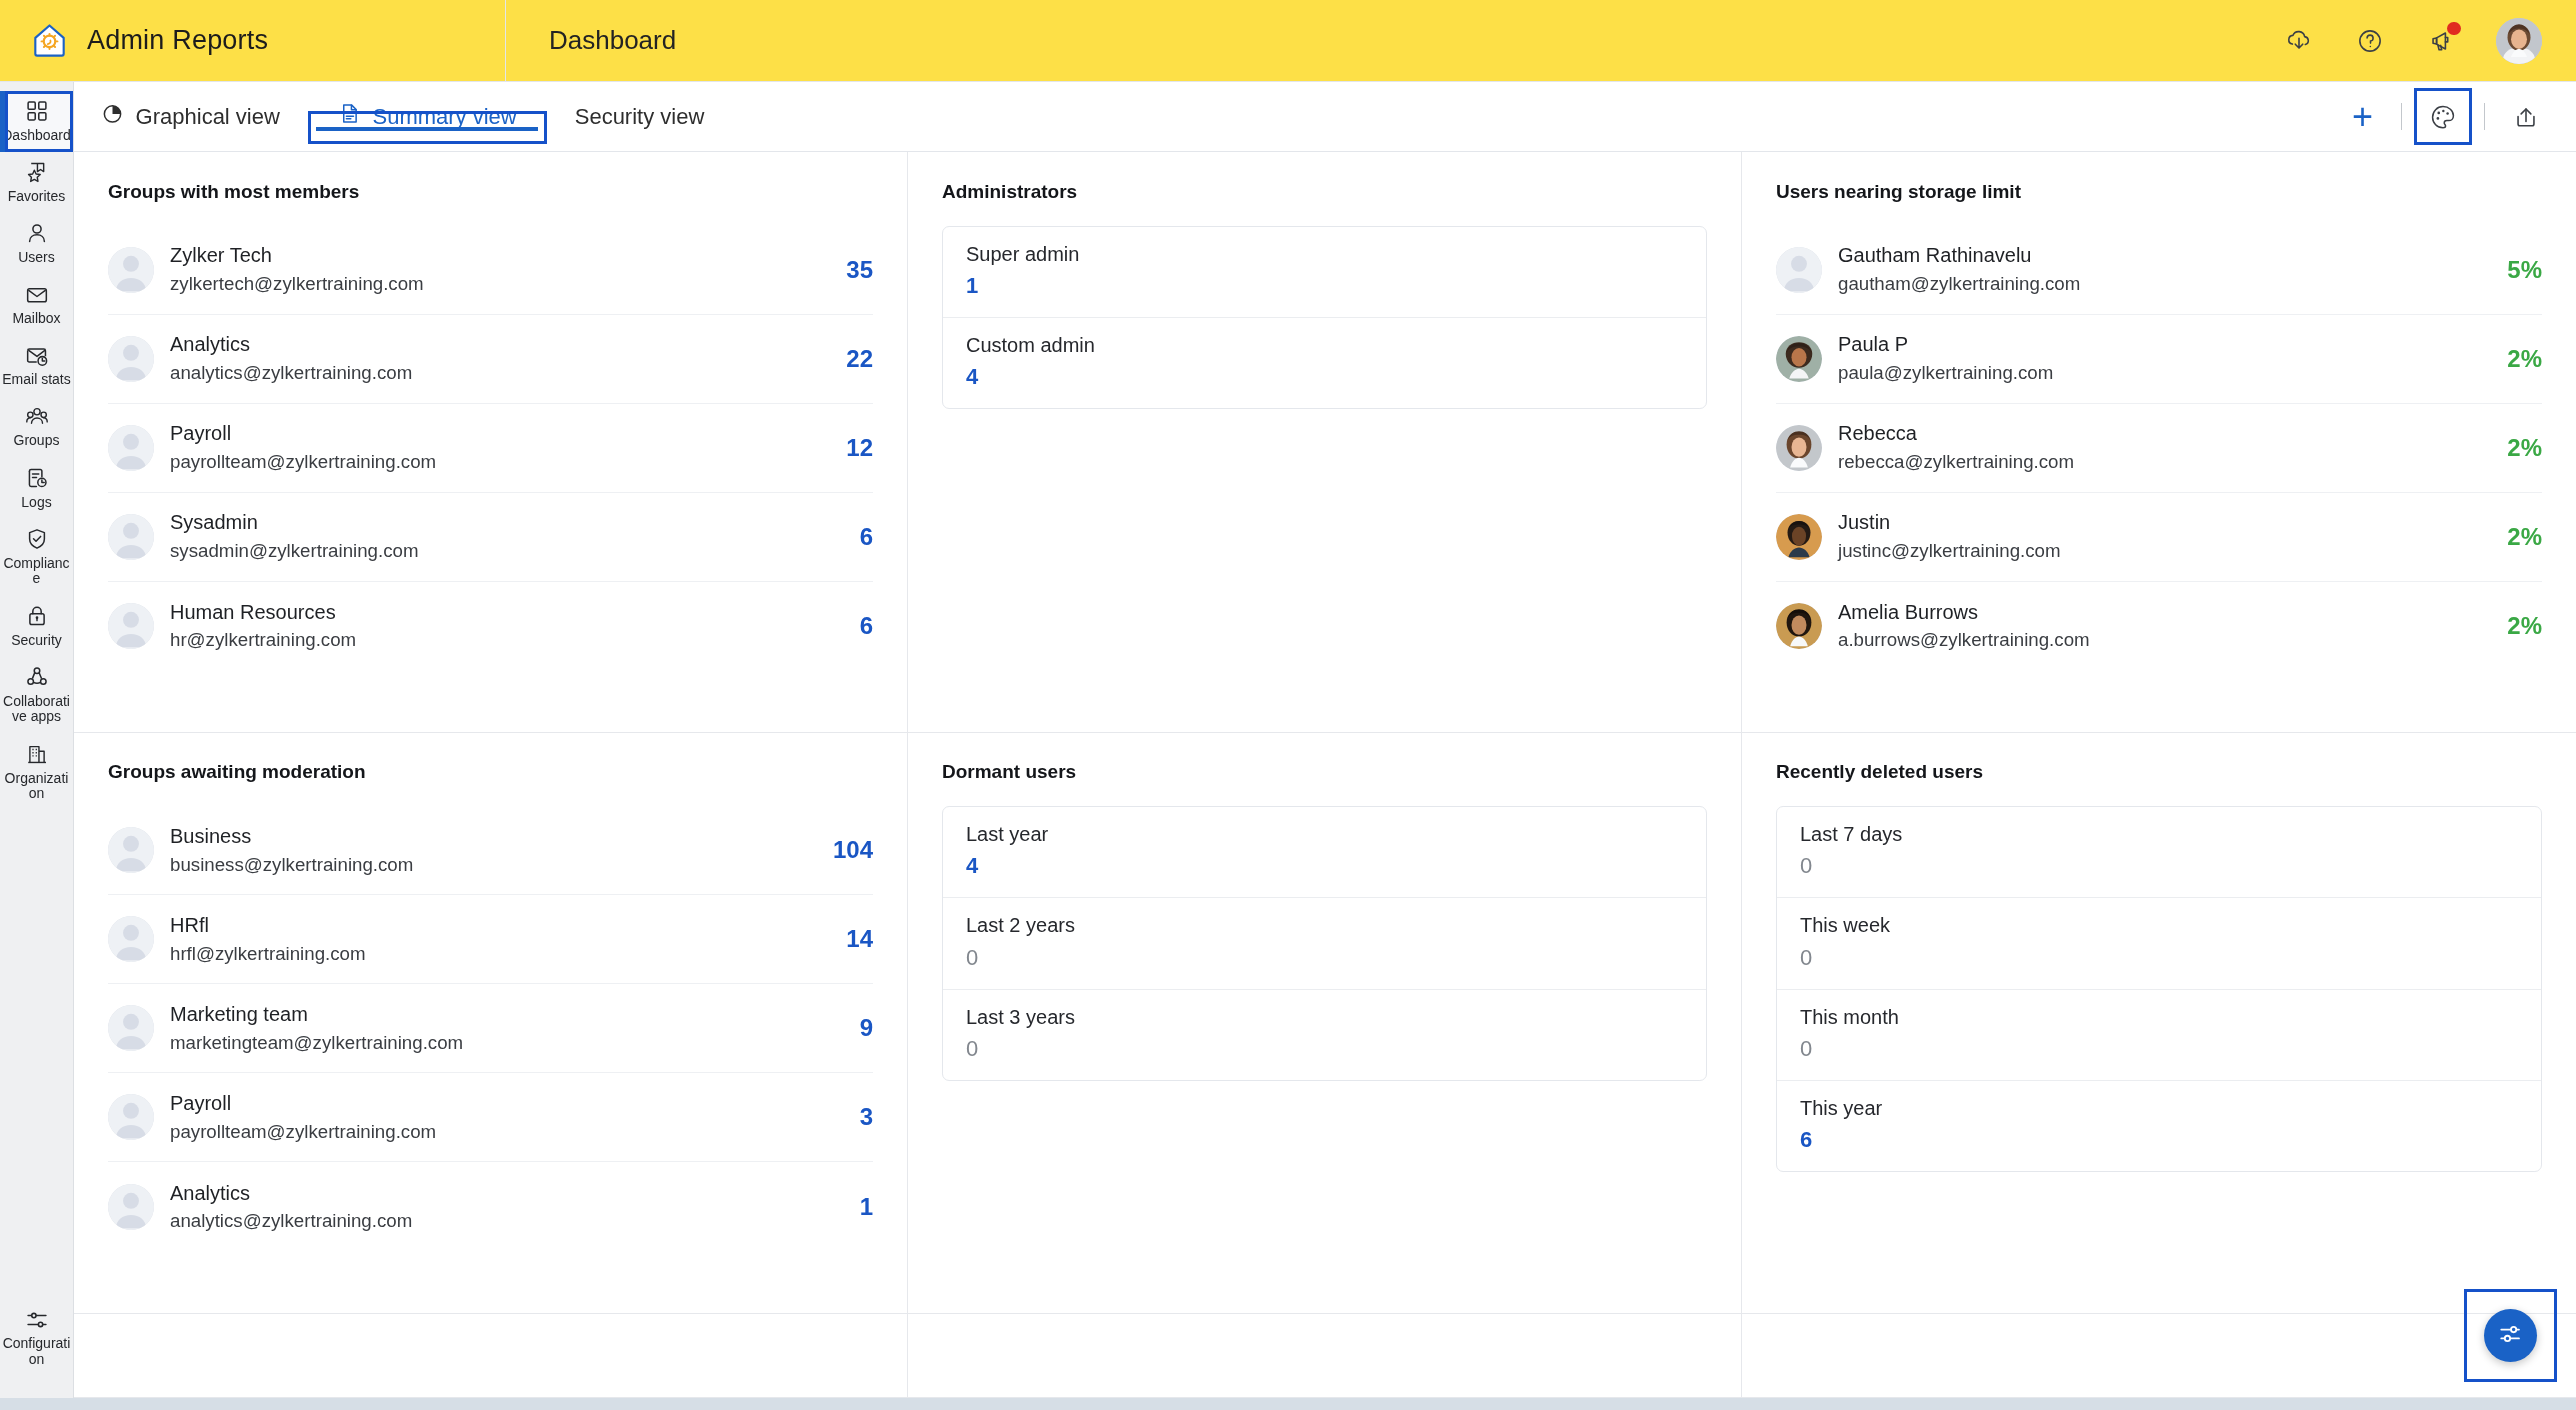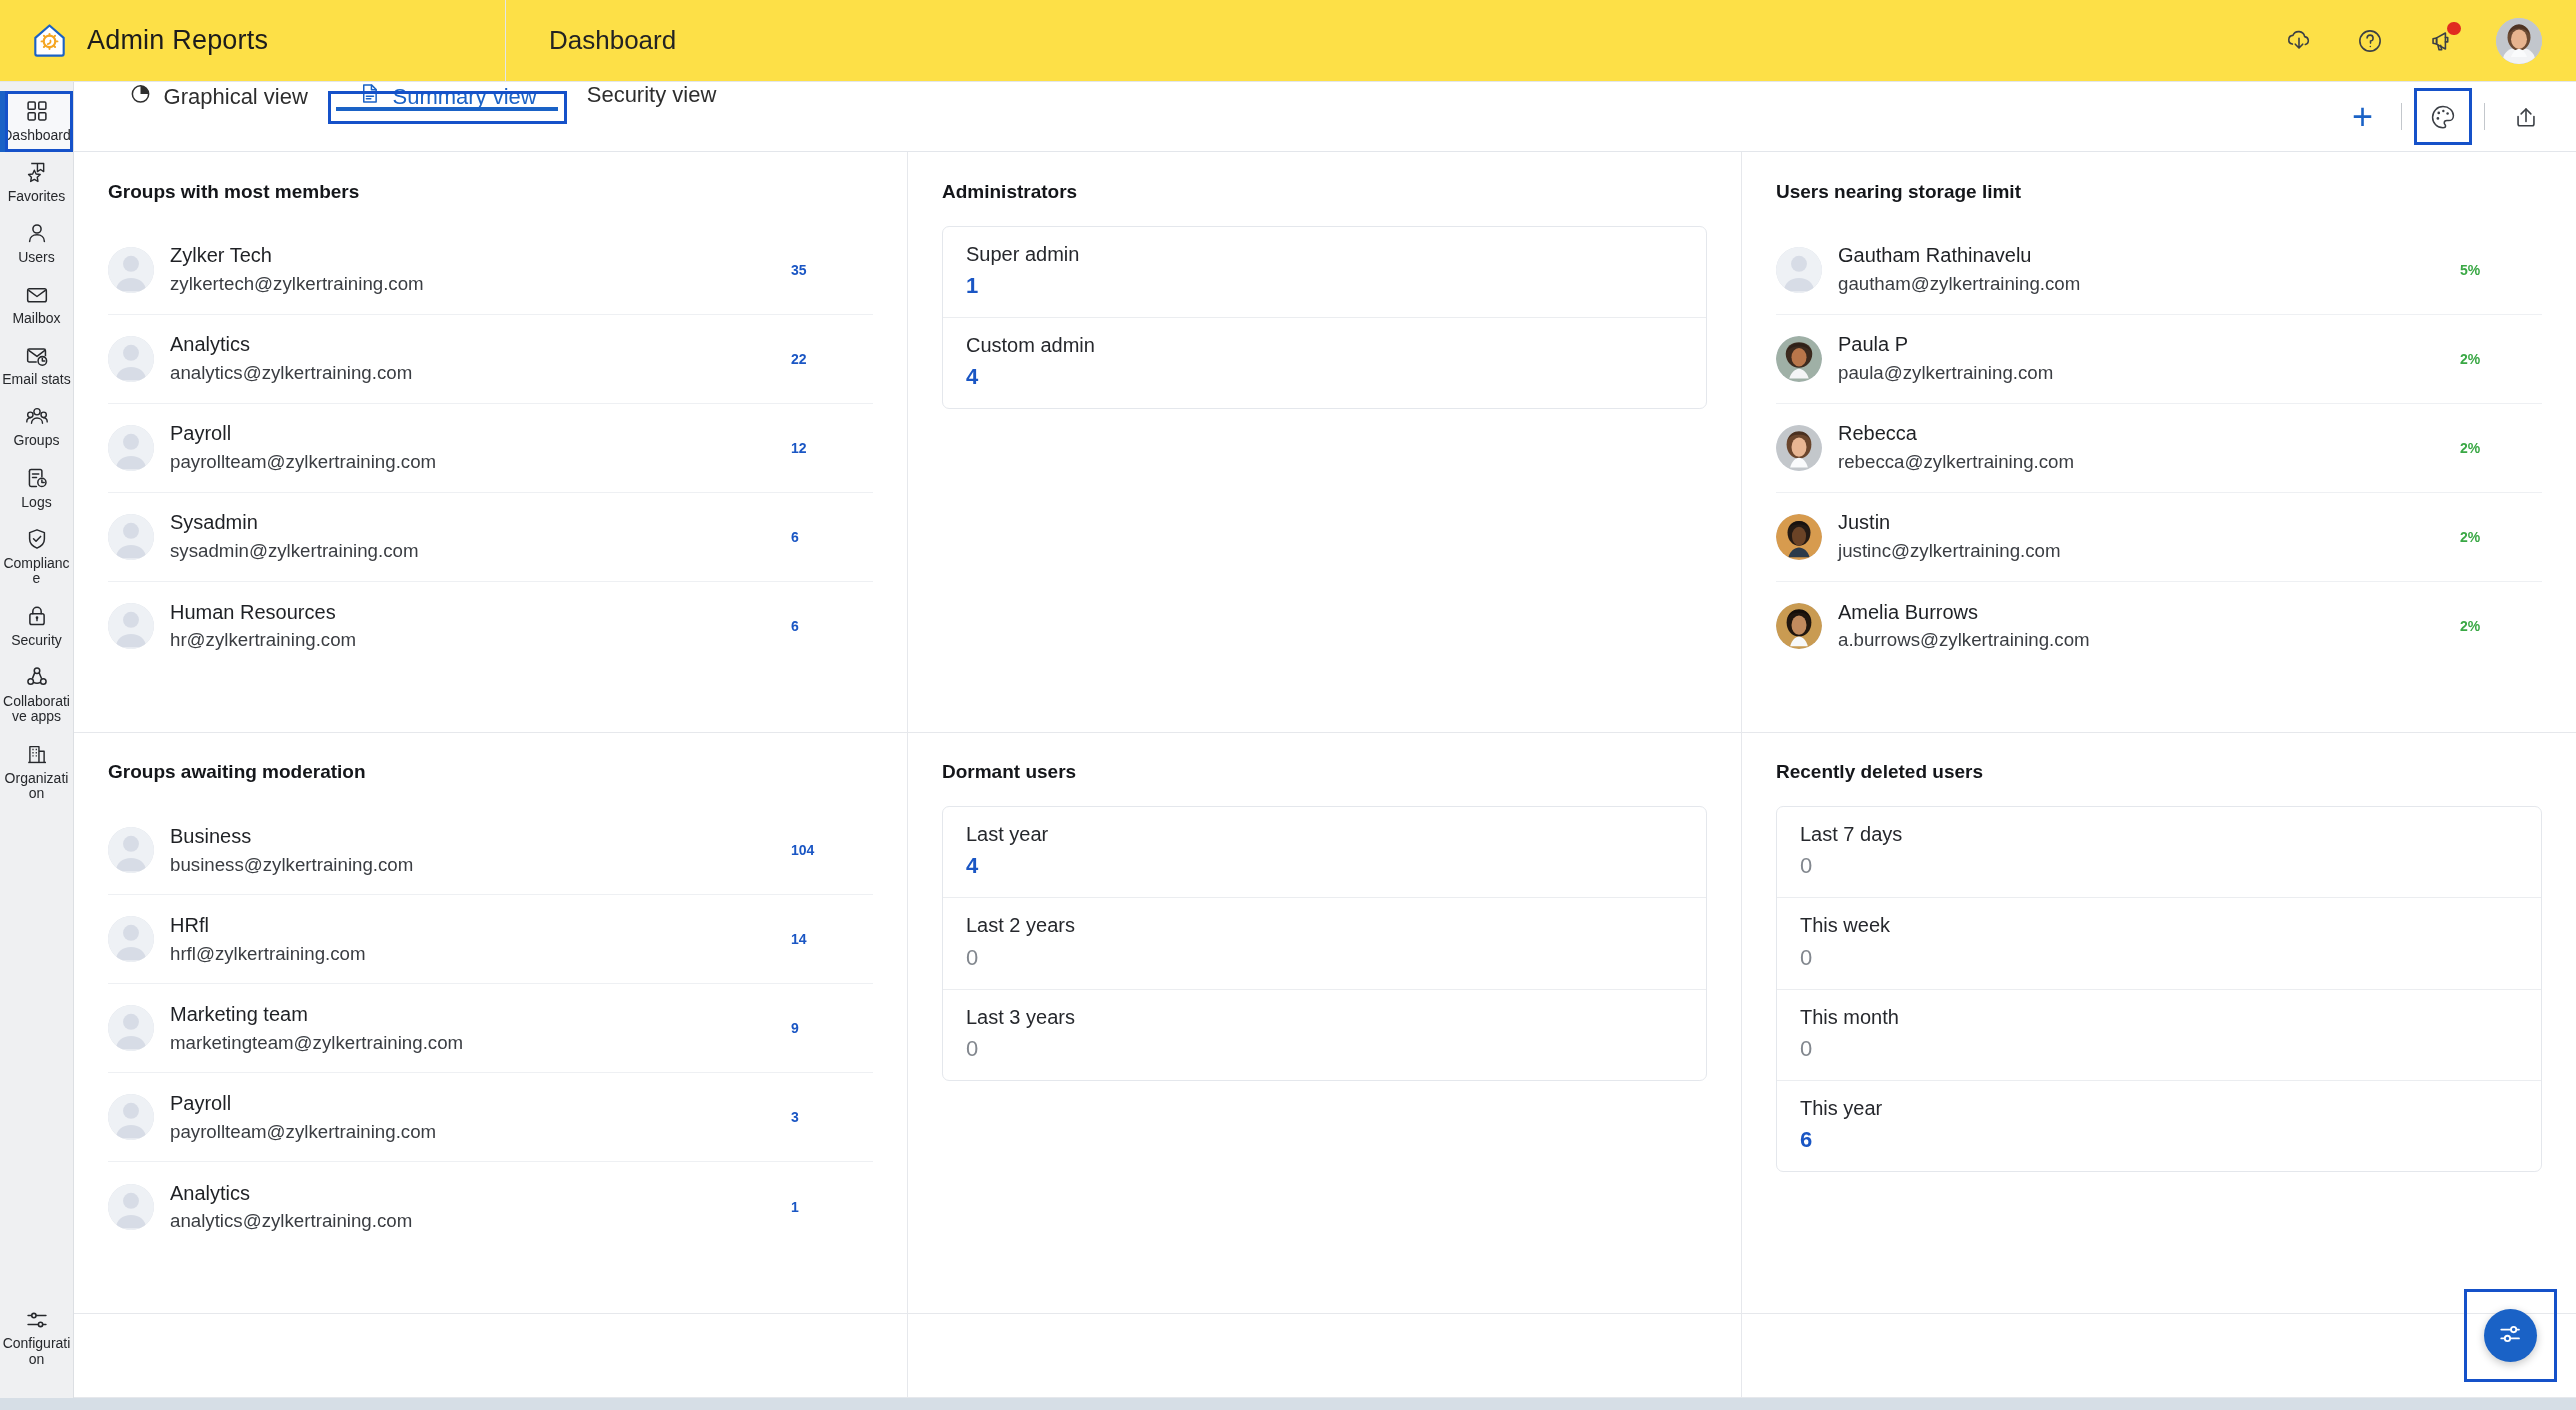--- a/index.html
+++ b/index.html
@@ -71,21 +71,21 @@
     position: absolute; border: 3.6px solid #1551c9; pointer-events: none;
   }
   .side-spacer { flex: 1; }
 
   
   .tabbar {
     height: 70px; min-height: 70px;
     display: flex; align-items: stretch; justify-content: space-between;
     border-bottom: 0.9px solid #e3e6eb; background: #fff;
   }
-  .tabs { display: flex; align-items: flex-start; padding-left: 30px; }
+  .tabs { display: flex; align-items: center; padding-left: 2px; gap: 8px; }
   .tab {
     display: flex; align-items: center; gap: 11.6px;
     padding: 0 25px; font-size: 22px; color: #2e2e2e; cursor: pointer;
     position: relative;
   }
   .tab svg { width: 23px; height: 23px; }
   .tab.active { color: #1a62c6; }
   .tab.active::after {
     content: ""; position: absolute; left: 3.6px; right: 3.6px; bottom: 0; height: 4.5px; background: #1a62c6;
   }
@@ -117,21 +117,21 @@
     display: flex; align-items: center; gap: 16px;
     padding: 12.5px 0; border-bottom: 0.9px solid #eef0f3;
     min-height: 89px;
   }
   .list-row:last-child { border-bottom: none; }
   .av { width: 46px; height: 46px; border-radius: 50%; overflow: hidden; flex-shrink: 0; background: #dfe3ea; }
   .av svg { width: 46px; height: 46px; display: block; }
   .lr-text { flex: 1; min-width: 0; display: flex; flex-direction: column; gap: 5.3px; }
   .lr-name { font-size: 20px; color: #1f2125; }
   .lr-mail { font-size: 18.7px; color: #3a3d42; }
-  .lr-val { font-size: 14px; font-weight: bold; color: #1a56c4; min-width: 82px; text-align: left; }
+  .lr-val { font-size: 24px; font-weight: bold; color: #1a56c4; min-width: 82px; text-align: right; }
   .lr-val.pct { color: #3aa845; }
 
   
   .statbox { border: 0.9px solid #e4e7ec; border-radius: 7.1px; overflow: hidden; }
   .stat-row { padding: 16px 23px 18px; border-bottom: 0.9px solid #ebedf0; }
   .stat-row:last-child { border-bottom: none; }
   .stat-label { font-size: 20px; color: #26282d; margin-bottom: 7.1px; }
   .stat-value { font-size: 22px; font-weight: bold; color: #1a56c4; }
   .stat-value.zero { color: #82878e; font-weight: normal; }
 

